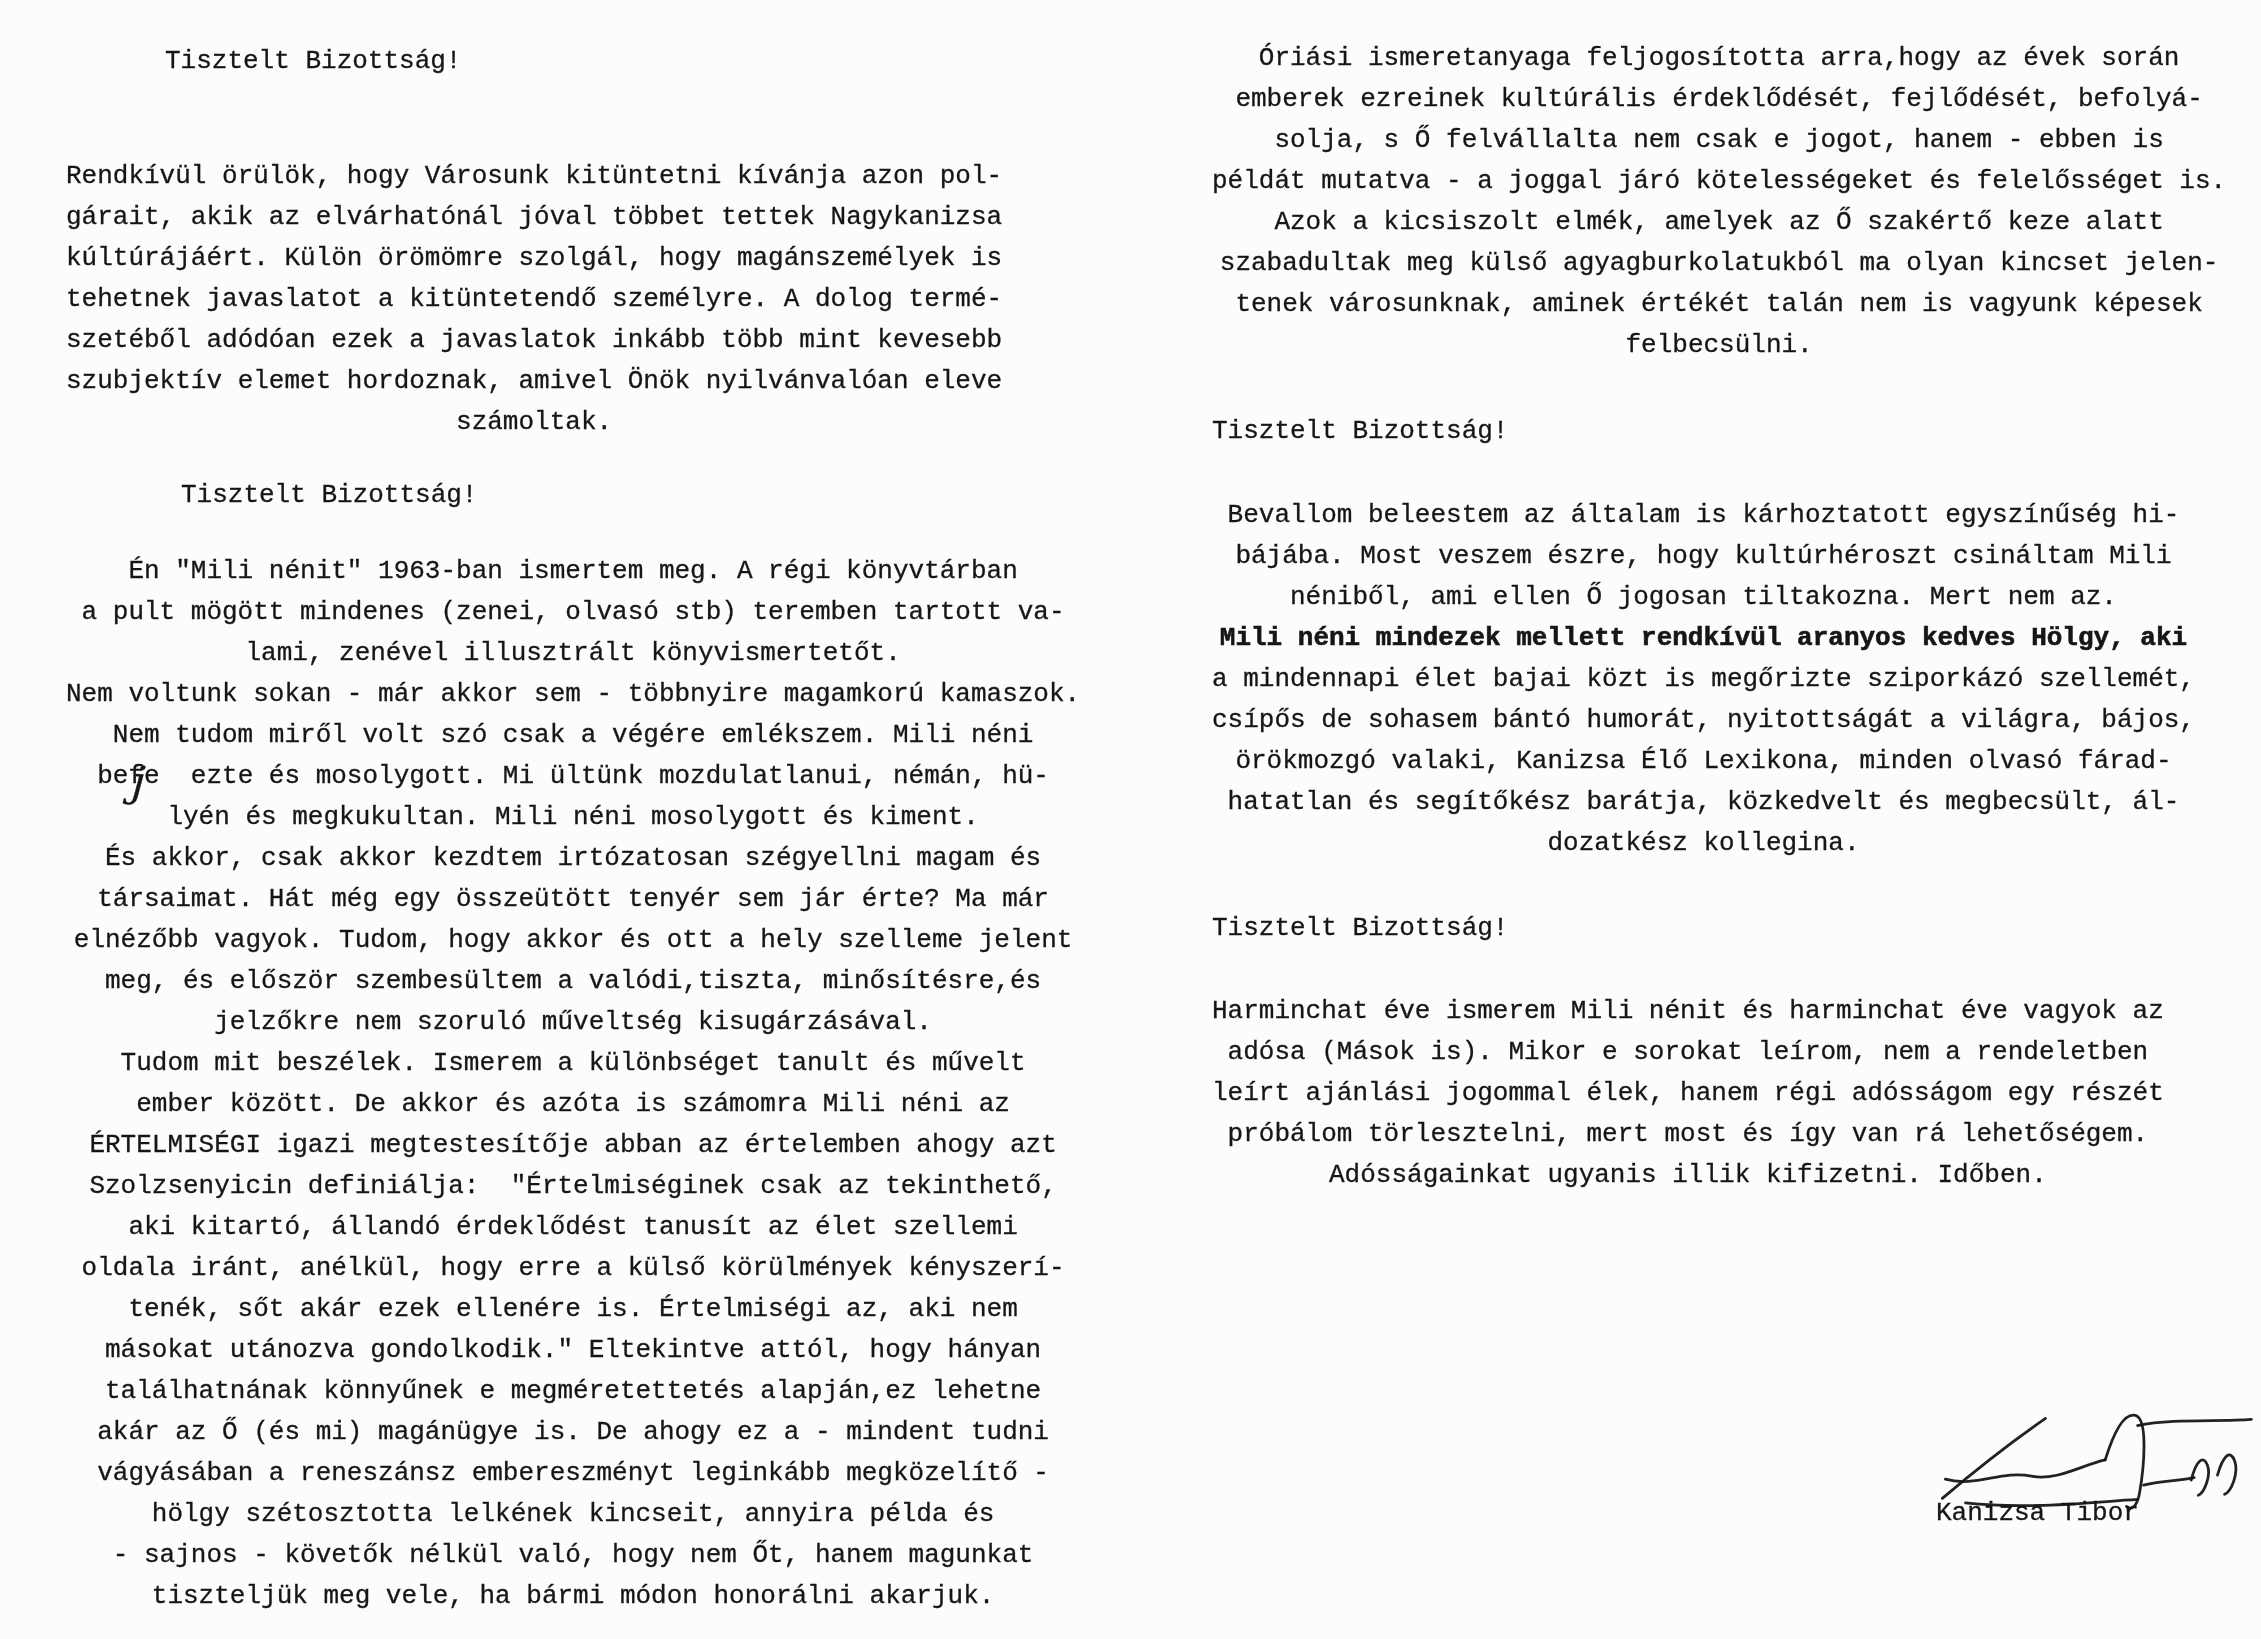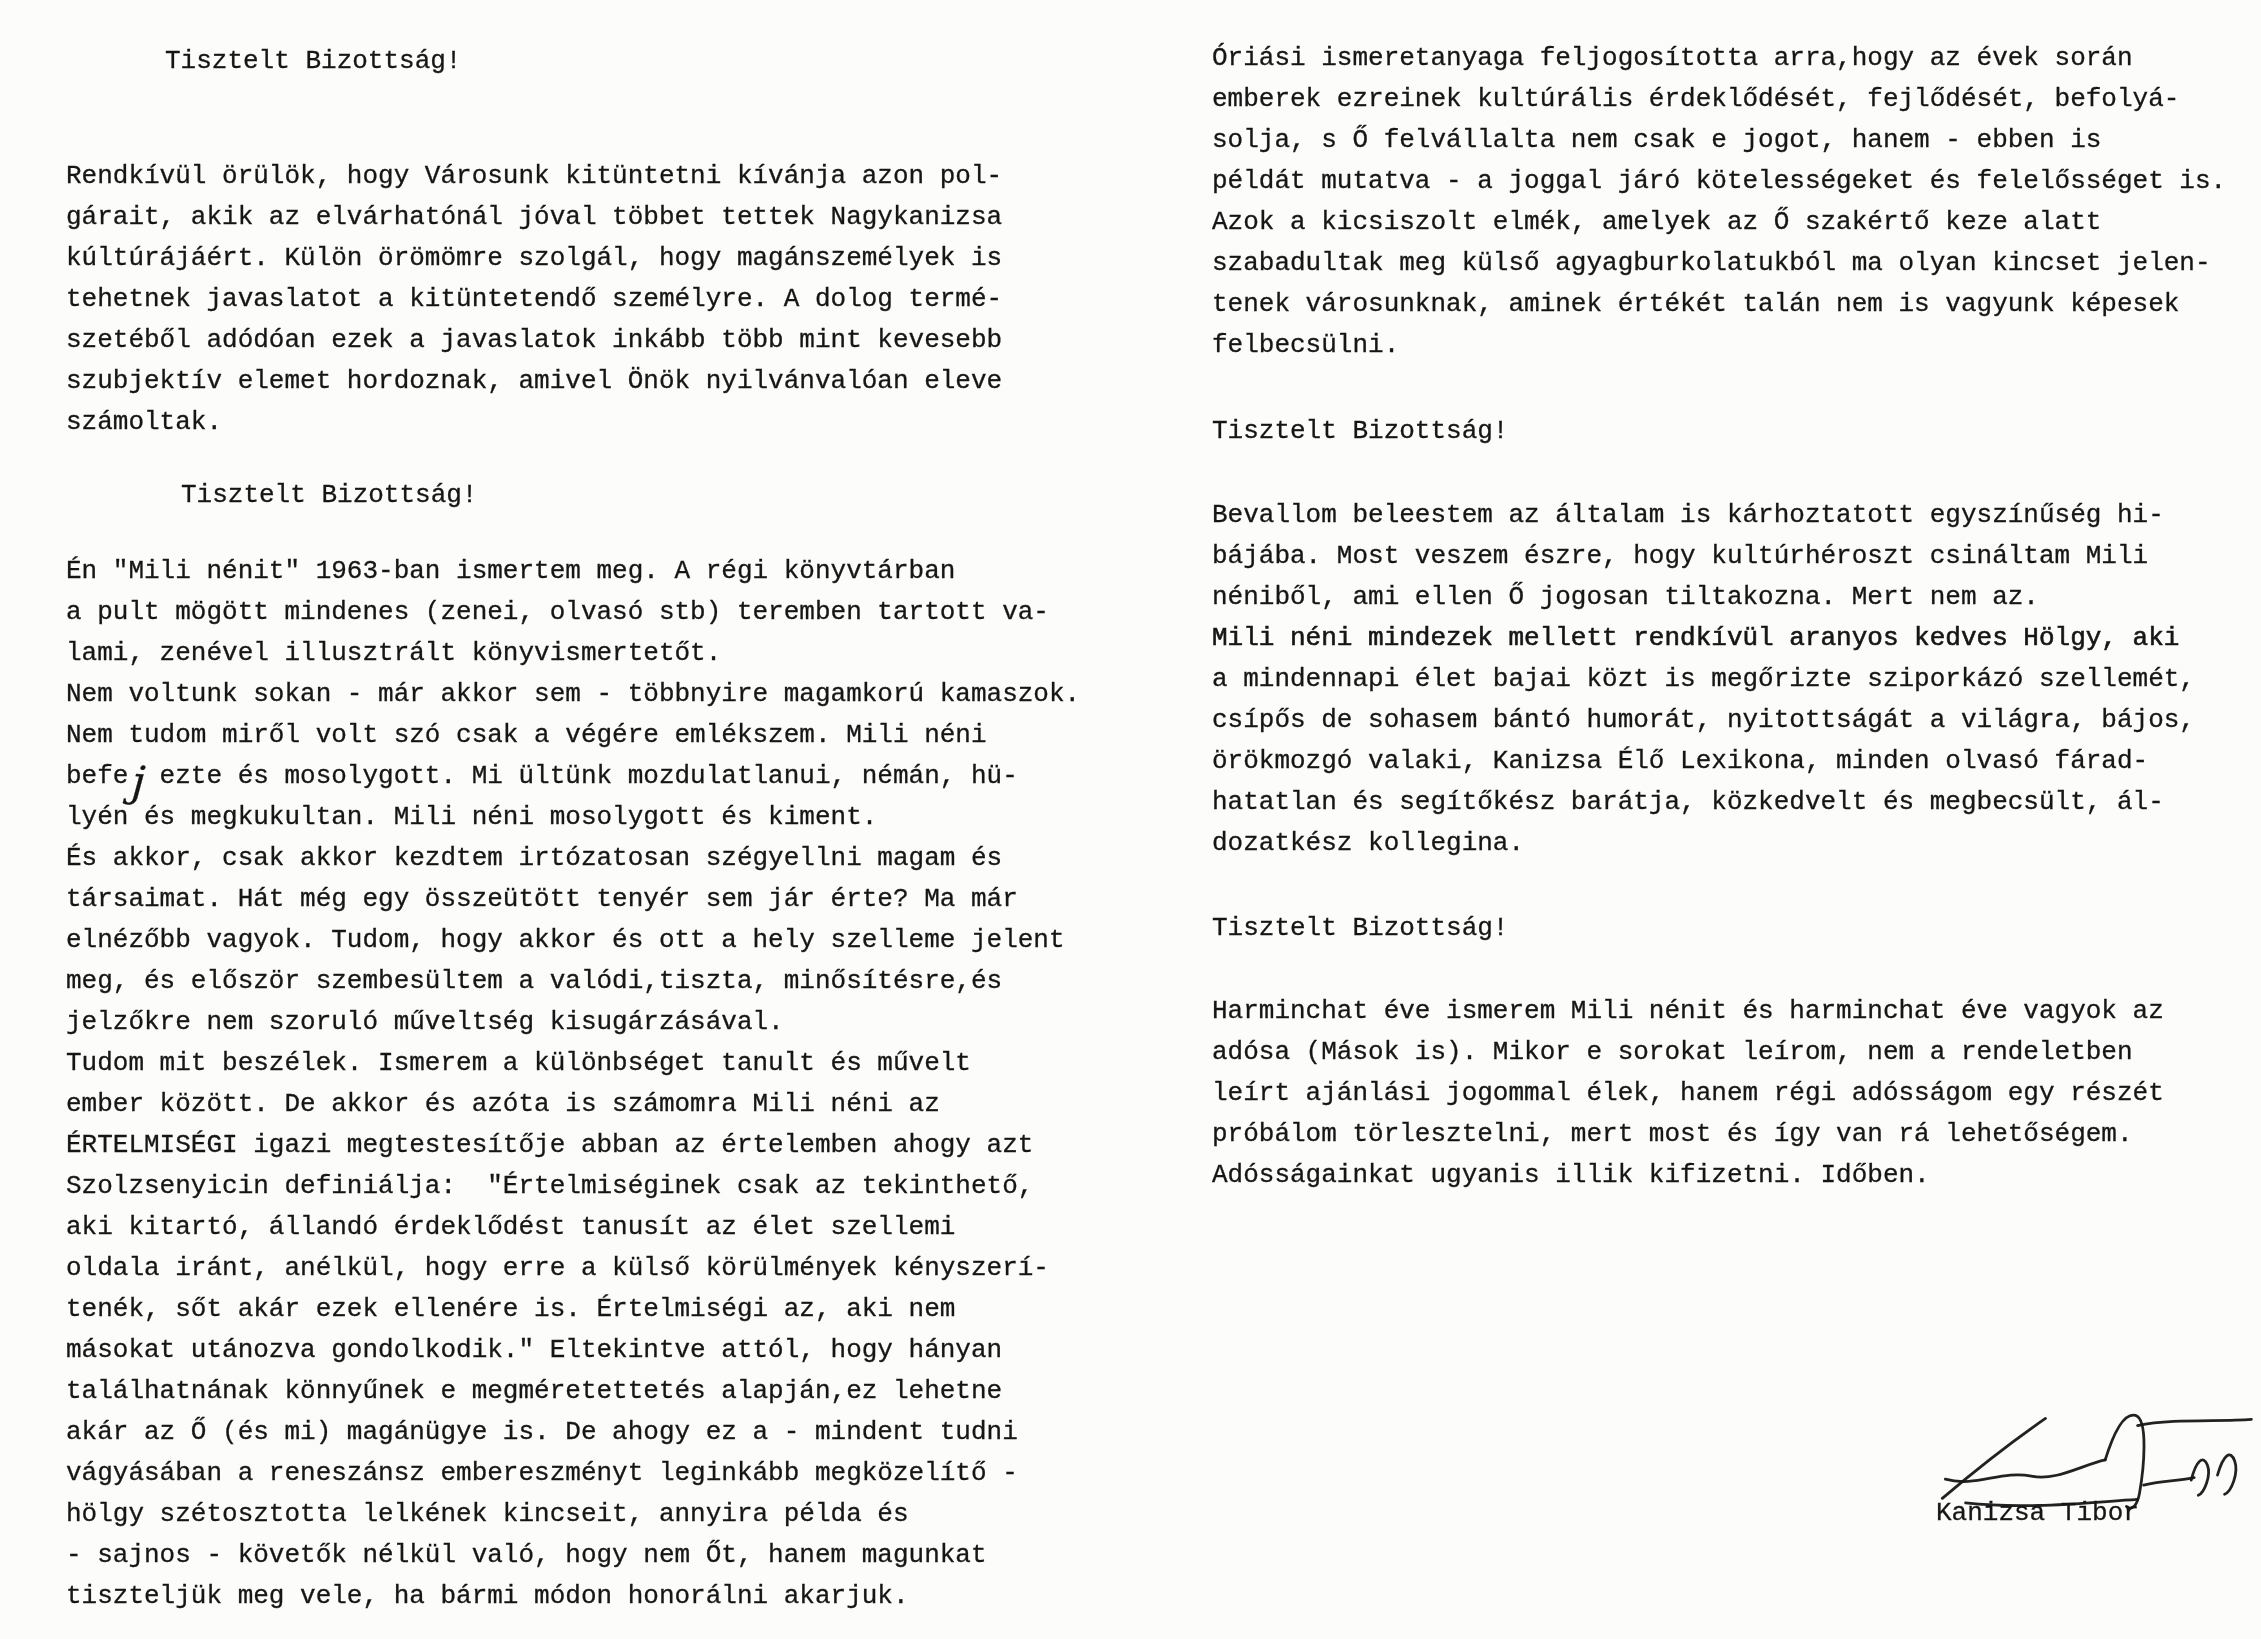--- a/index.html
+++ b/index.html
@@ -10,24 +10,25 @@
     font-family:"Liberation Mono","DejaVu Sans Mono",monospace;
     color:var(--ink,#161616);
     overflow:hidden;
   }
   .page{position:absolute;inset:0;}
   .block{
     position:absolute;
     font-size:26px;
     line-height:41px;
     white-space:pre;
+    text-align:center;
     -webkit-text-stroke:0.3px var(--ink,#161616);
   }
   .line{white-space:pre;}
-  .line.bold{font-weight:400;-webkit-text-stroke:0.6px var(--ink,#161616);}
+  .line.bold{font-weight:700;-webkit-text-stroke:0.6px var(--ink,#161616);}
   .inserted-j{
     position:absolute;
     left:132px;top:761px;
     font-family:"DejaVu Serif",serif;
     font-style:italic;
     font-size:42px;
     line-height:42px;
     -webkit-text-stroke:0.3px var(--ink,#161616);
     transform:rotate(4deg);
   }

